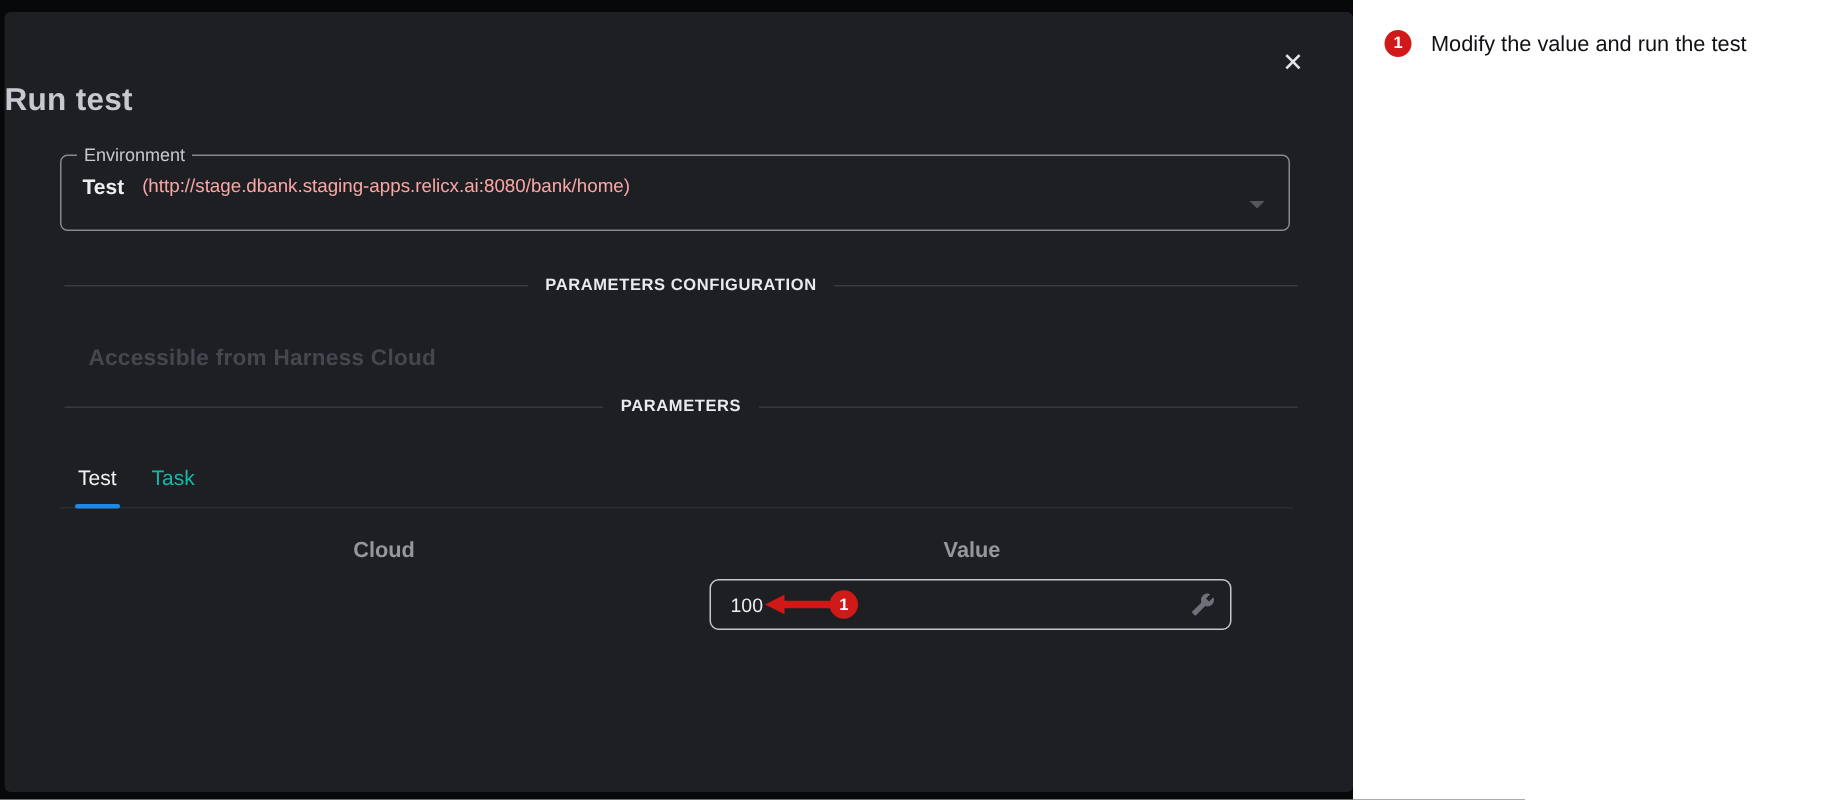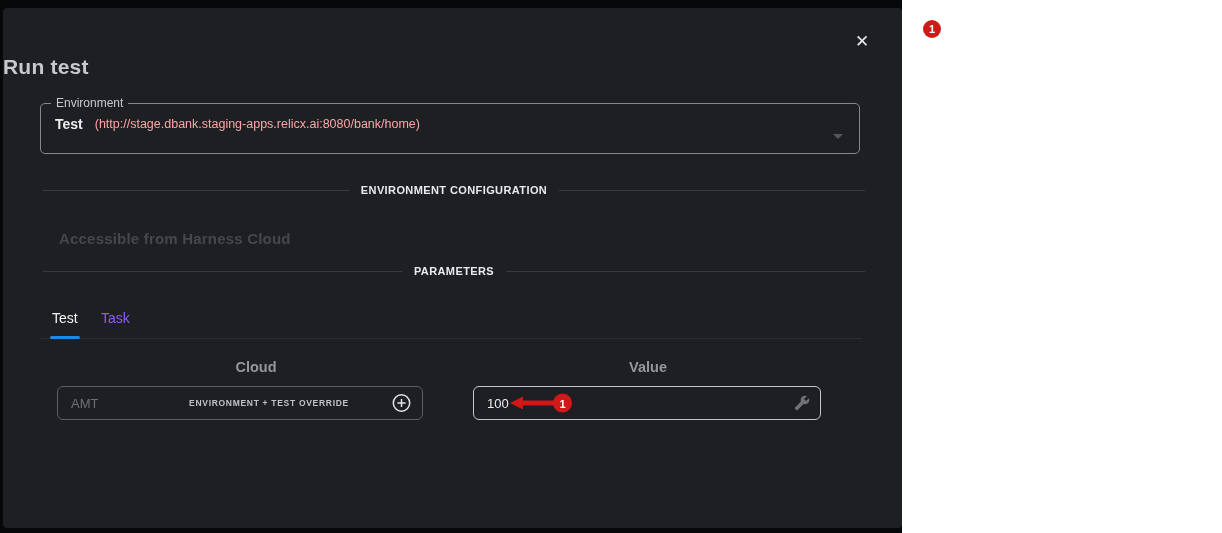--- a/index.html
+++ b/index.html
@@ -54,21 +54,21 @@
     white-space:nowrap;
   }
   .divider.env-config { top:176px; }
   .divider.params { top:257px; }
   .access-note {
     position:absolute; left:56px; top:222px;
     font-size:15px; font-weight:bold; color:#44484e; letter-spacing:.2px;
   }
   .tab { position:absolute; top:302px; font-size:14px; cursor:pointer; }
   .tab.active { color:#f1f3f4; }
-  .tab.inactive { color:#8b5cf6; }
+  .tab.inactive { color:#14b8a6; }
   .tab-test { left:49px; }
   .tab-task { left:98px; }
   .tab-hairline {
     position:absolute; left:37px; top:330px; width:822px; height:1px;
     background:#2a2d32;
   }
   .tab-indicator {
     position:absolute; left:47px; top:328px; width:30px; height:3px;
     background:#1e88e5; border-radius:2px;
   }
@@ -142,51 +142,40 @@
       <legend>Environment</legend>
       <div class="env-row">
         <span class="env-name">Test</span>
         <span class="env-url">(http://stage.dbank.staging-apps.relicx.ai:8080/bank/home)</span>
       </div>
       <span class="caret-down"></span>
     </fieldset>
 
     <div class="divider env-config">
       <span class="line"></span>
-      <span class="label">ENVIRONMENT CONFIGURATION</span>
+      <span class="label">PARAMETERS CONFIGURATION</span>
       <span class="line"></span>
     </div>
 
     <div class="access-note">Accessible from Harness Cloud</div>
 
     <div class="divider params">
       <span class="line"></span>
       <span class="label">PARAMETERS</span>
       <span class="line"></span>
     </div>
 
     <div class="tab active tab-test">Test</div>
     <div class="tab inactive tab-task">Task</div>
     <div class="tab-hairline"></div>
     <div class="tab-indicator"></div>
 
     <div class="col-header name">Cloud</div>
     <div class="col-header value">Value</div>
 
-    <div class="param-box name-box">
-      <input class="param-input" type="text" placeholder="AMT" style="">
-      <span class="override-badge">ENVIRONMENT + TEST OVERRIDE</span>
-      <button class="icon-btn plus-btn">
-        <svg width="19" height="19" viewBox="0 0 19 19">
-          <circle cx="9.5" cy="9.5" r="8.2" fill="none" stroke="#e3e5e8" stroke-width="1.5"></circle>
-          <line x1="9.5" y1="5.4" x2="9.5" y2="13.6" stroke="#e3e5e8" stroke-width="1.5"></line>
-          <line x1="5.4" y1="9.5" x2="13.6" y2="9.5" stroke="#e3e5e8" stroke-width="1.5"></line>
-        </svg>
-      </button>
-    </div>
 
     <div class="param-box value-box">
       <input class="param-input" type="text" value="100" style="">
       <span class="anno-arrow">
         <svg width="44" height="13" viewBox="0 0 44 13">
           <polygon points="0,6.5 13,0 13,4 44,4 44,9 13,9 13,13" fill="#d21717"></polygon>
         </svg>
       </span>
       <span class="anno-badge">1</span>
       <button class="icon-btn wrench-btn">
@@ -195,14 +184,15 @@
         </svg>
       </button>
     </div>
 
   </div>
 </div>
 
 <div class="right-panel">
   <div class="step">
     <span class="anno-badge">1</span>
+    <span class="step-text">Modify the value and run the test</span>
   </div>
 </div>
 
 </body></html>

